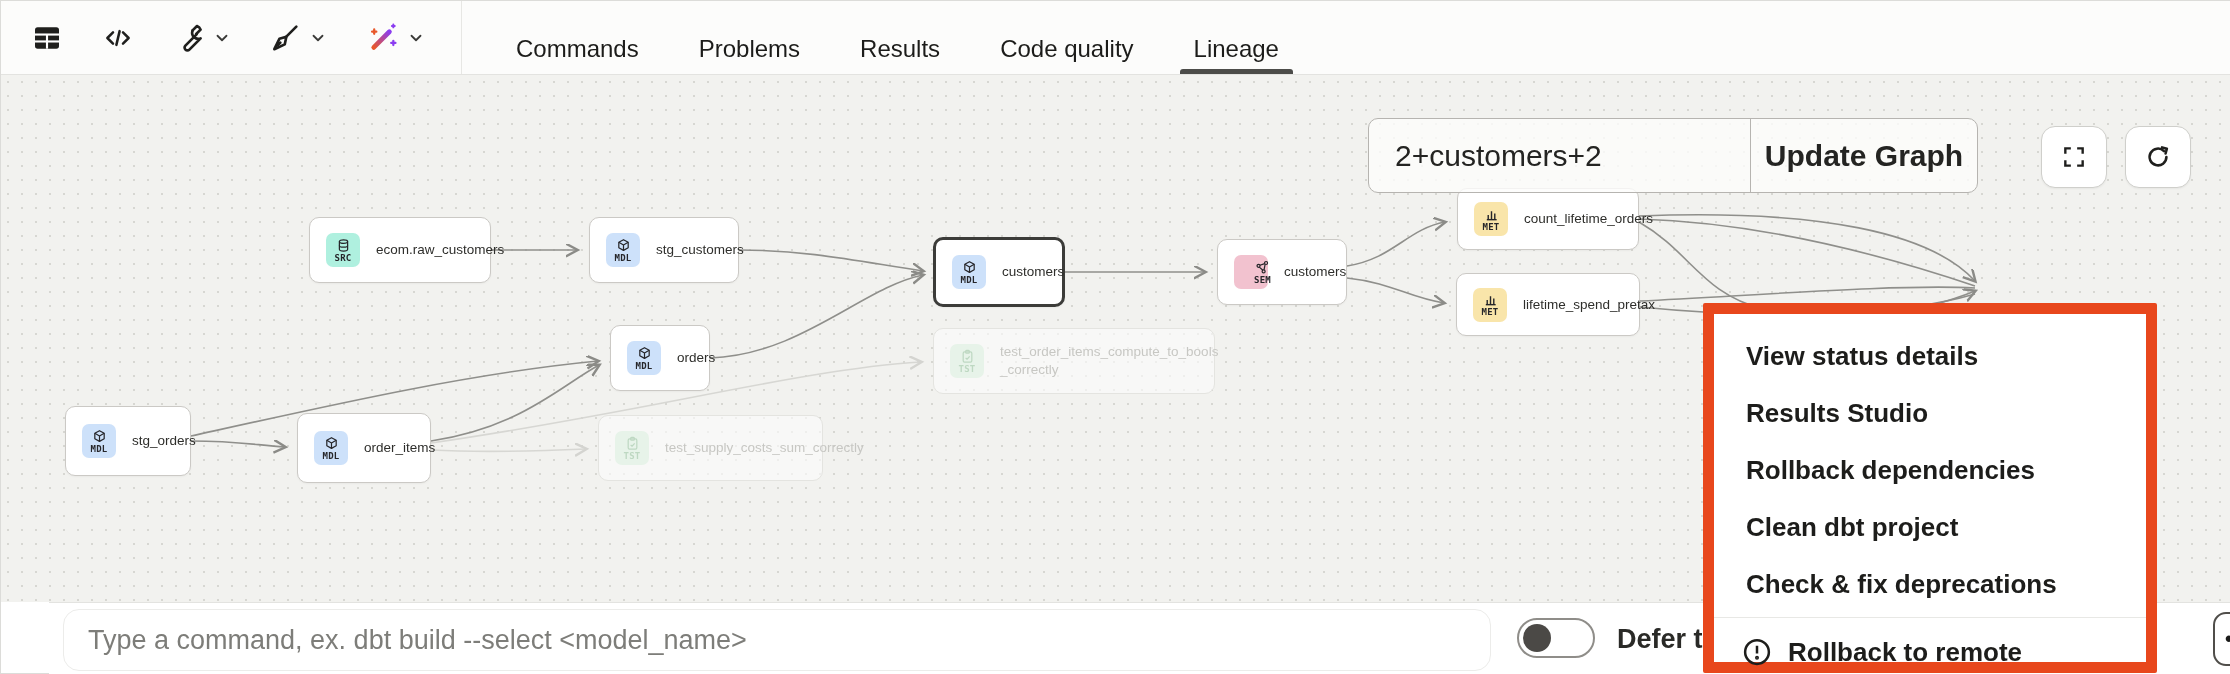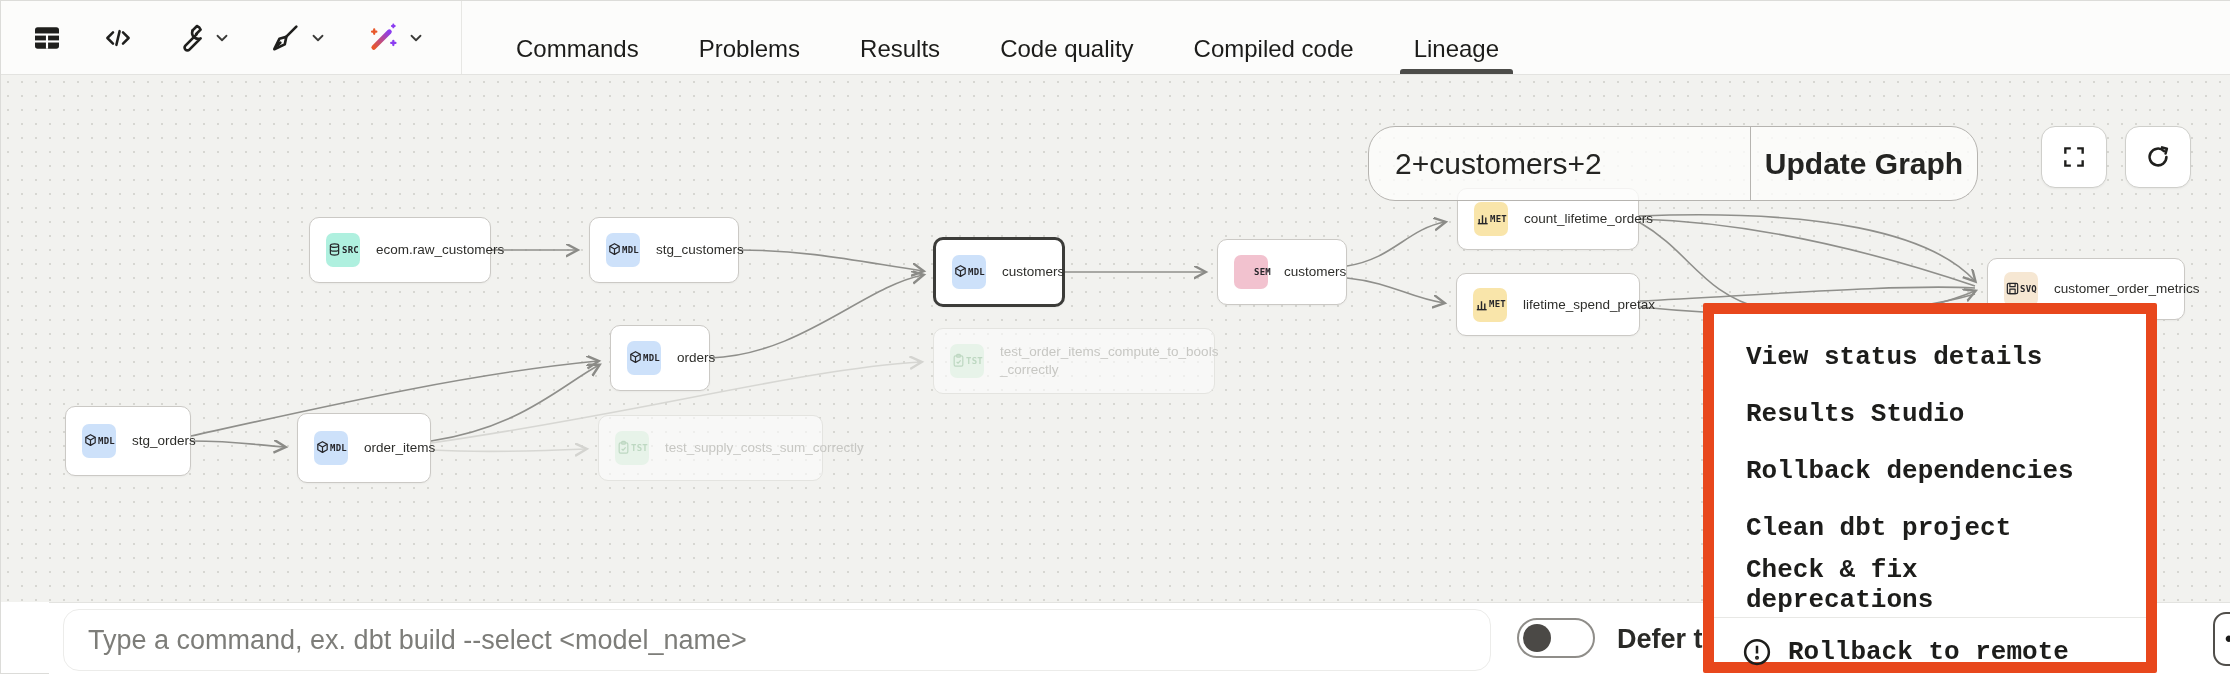--- a/index.html
+++ b/index.html
@@ -25,21 +25,21 @@
     background-color:#f2f2ef;
     background-image:radial-gradient(#d7d7d2 1.2px, transparent 1.4px);
     background-size:14px 14px; }
   .edges { position:absolute; left:0; top:0; }
 
   
   .node { position:absolute; display:flex; align-items:center; gap:16px; padding:0 16px;
     background:#fff; border:1.5px solid #cbc9c5; border-radius:10px;
     box-shadow:0 1px 2px rgba(0,0,0,0.04); cursor:pointer; }
   .node.selected { border:3px solid #3c3c39; }
-  .badge { width:34px; height:34px; border-radius:7px; display:flex; flex-direction:row;
+  .badge { width:34px; height:34px; border-radius:7px; display:flex; flex-direction:column;
     align-items:center; justify-content:center; flex:0 0 auto; }
   .badge svg { display:block; margin-bottom:1px; }
   .badge .blabel { font-size:9px; font-weight:700; letter-spacing:.3px; color:#26262a;
     font-family:"DejaVu Sans Mono", monospace; line-height:1; }
   .node .nlabel { font-size:13.5px; font-weight:400; color:#2e2e2b; line-height:1.3; }
   .badge.src { background:#aff0df; } .badge.mdl { background:#cde1fa; }
   .badge.sem { background:#f2c2cf;padding-left:23px; } .badge.met { background:#f9e5aa; }
   .badge.svq { background:#f6e7d3; }
   .node.faded { background:rgba(250,251,250,0.65); border-color:#e4e4e0; box-shadow:none; }
   .node.faded .nlabel { color:#c7c7c3; }
@@ -57,21 +57,21 @@
     padding:0 26px; min-width:0; }
   .update-btn { flex:0 0 227px; display:flex; align-items:center; justify-content:center;
     border-left:1.5px solid #b6b4b0; font-size:30px; font-weight:600; color:#242422;
     cursor:pointer; }
   .sq-btn { position:absolute; width:66px; height:62px; background:#fff;
     border:1.5px solid #cfcfcb; border-radius:14px; display:flex; align-items:center;
     justify-content:center; cursor:pointer; box-shadow:0 1px 2px rgba(0,0,0,0.05); }
 
   
   .menu-frame { position:absolute; left:1702px; top:302px; width:454px; height:370px;
-    border:11px solid #e8471c; background:#fff; z-index:30; border-radius:2px;font-family:Liberation Mono, monospace; }
+    border:11px solid #e8471c; background:#fff; z-index:30; border-radius:2px; }
   .menu-inner { padding:14px 0 10px 0; }
   .menu-item { height:57px; display:flex; align-items:center; padding:0 32px;
     font-size:26px; font-weight:600; color:#1d1d1b; cursor:pointer; }
   .menu-divider { height:1px; background:#e8e8e5; margin:4px 0; }
   .menu-footer { height:60px; display:flex; align-items:center; gap:16px; padding:0 28px;
     font-size:26px; font-weight:600; color:#1d1d1b; cursor:pointer; }
 
   
   .bottombar { position:absolute; left:0; top:601px; width:2230px; height:73px;
     background:#fff; border-top:1px solid #e3e3e0;margin-left:48px; }
@@ -151,21 +151,20 @@
             <polyline points="6 9 12 15 18 9"></polyline>
           </svg>
       </div>
     </div>
 
     <div class="tabs">
       <div class="tab">Commands</div>
       <div class="tab">Problems</div>
       <div class="tab">Results</div>
       <div class="tab">Code quality</div>
-      <div class="tab">Compiled code</div>
       <div class="tab active">Lineage</div>
     </div>
   </div>
 
   <div class="canvas">
 
     <svg class="edges" width="2230" height="527" viewBox="0 0 2230 527">
       <defs>
         <marker id="arr" markerWidth="10" markerHeight="10" refX="7" refY="4" orient="auto">
           <path d="M0,0 L7.5,4 L0,8" fill="none" stroke="#8b8b87" stroke-width="1.5"></path>
@@ -258,31 +257,20 @@
       <span class="badge met">
         <svg width="15" height="15" viewBox="0 0 16 16" fill="none" stroke="#26262a" stroke-width="1.5">
           <path d="M3 13.5h10.5"></path>
             <path d="M4.5 13V8.5M8 13V4.5M11.5 13V7"></path>
         </svg>
         <span class="blabel">MET</span>
       </span>
       <span class="nlabel">lifetime_spend_pretax</span>
     </div>
 
-    <div class="node" style="left:1986px; top:183px; width:198px; height:62px;">
-      <span class="badge svq">
-        <svg width="15" height="15" viewBox="0 0 16 16" fill="none" stroke="#26262a" stroke-width="1.3" stroke-linejoin="round">
-          <rect x="2.5" y="2.5" width="11" height="11" rx="1.5"></rect>
-            <path d="M5.2 2.5v3.6h5.6V2.5"></path>
-            <rect x="5.2" y="8.6" width="5.6" height="4.9"></rect>
-        </svg>
-        <span class="blabel">SVQ</span>
-      </span>
-      <span class="nlabel">customer_order_metrics</span>
-    </div>
 
     <div class="node faded wrap" style="left:932px; top:253px; width:282px; height:66px;">
       <span class="badge">
         <svg width="15" height="15" viewBox="0 0 16 16" fill="none" stroke="#bed8c2" stroke-width="1.3" stroke-linejoin="round">
           <rect x="3.4" y="3" width="9.2" height="11" rx="1.4"></rect>
             <rect x="6" y="1.4" width="4" height="3" rx="1"></rect>
             <path d="M6 9.4l1.5 1.5 2.8-3"></path>
         </svg>
         <span class="blabel">TST</span>
       </span>
@@ -327,21 +315,21 @@
         <svg width="15" height="15" viewBox="0 0 16 16" fill="none" stroke="#bed8c2" stroke-width="1.3" stroke-linejoin="round">
           <rect x="3.4" y="3" width="9.2" height="11" rx="1.4"></rect>
             <rect x="6" y="1.4" width="4" height="3" rx="1"></rect>
             <path d="M6 9.4l1.5 1.5 2.8-3"></path>
         </svg>
         <span class="blabel">TST</span>
       </span>
       <span class="nlabel">test_supply_costs_sum_correctly</span>
     </div>
 
-    <div class="selector-box" style="top:51px;border-radius:27px;">
+    <div class="selector-box" style="top:43px;">
       <input class="selector-input" type="text" value="2+customers+2" style="">
       <div class="update-btn">Update Graph</div>
     </div>
     <div class="sq-btn" style="left:2040px; top:51px;">
       <svg width="26" height="26" viewBox="0 0 24 24" fill="none" stroke="#1f1f1d" stroke-width="2.2" stroke-linecap="square">
         <path d="M4 8V4h4M16 4h4v4M20 16v4h-4M8 20H4v-4"></path>
       </svg>
     </div>
     <div class="sq-btn" style="left:2124px; top:51px;">
       <svg width="28" height="28" viewBox="0 0 24 24" fill="none" stroke="#1f1f1d" stroke-width="2.2" stroke-linecap="round">

